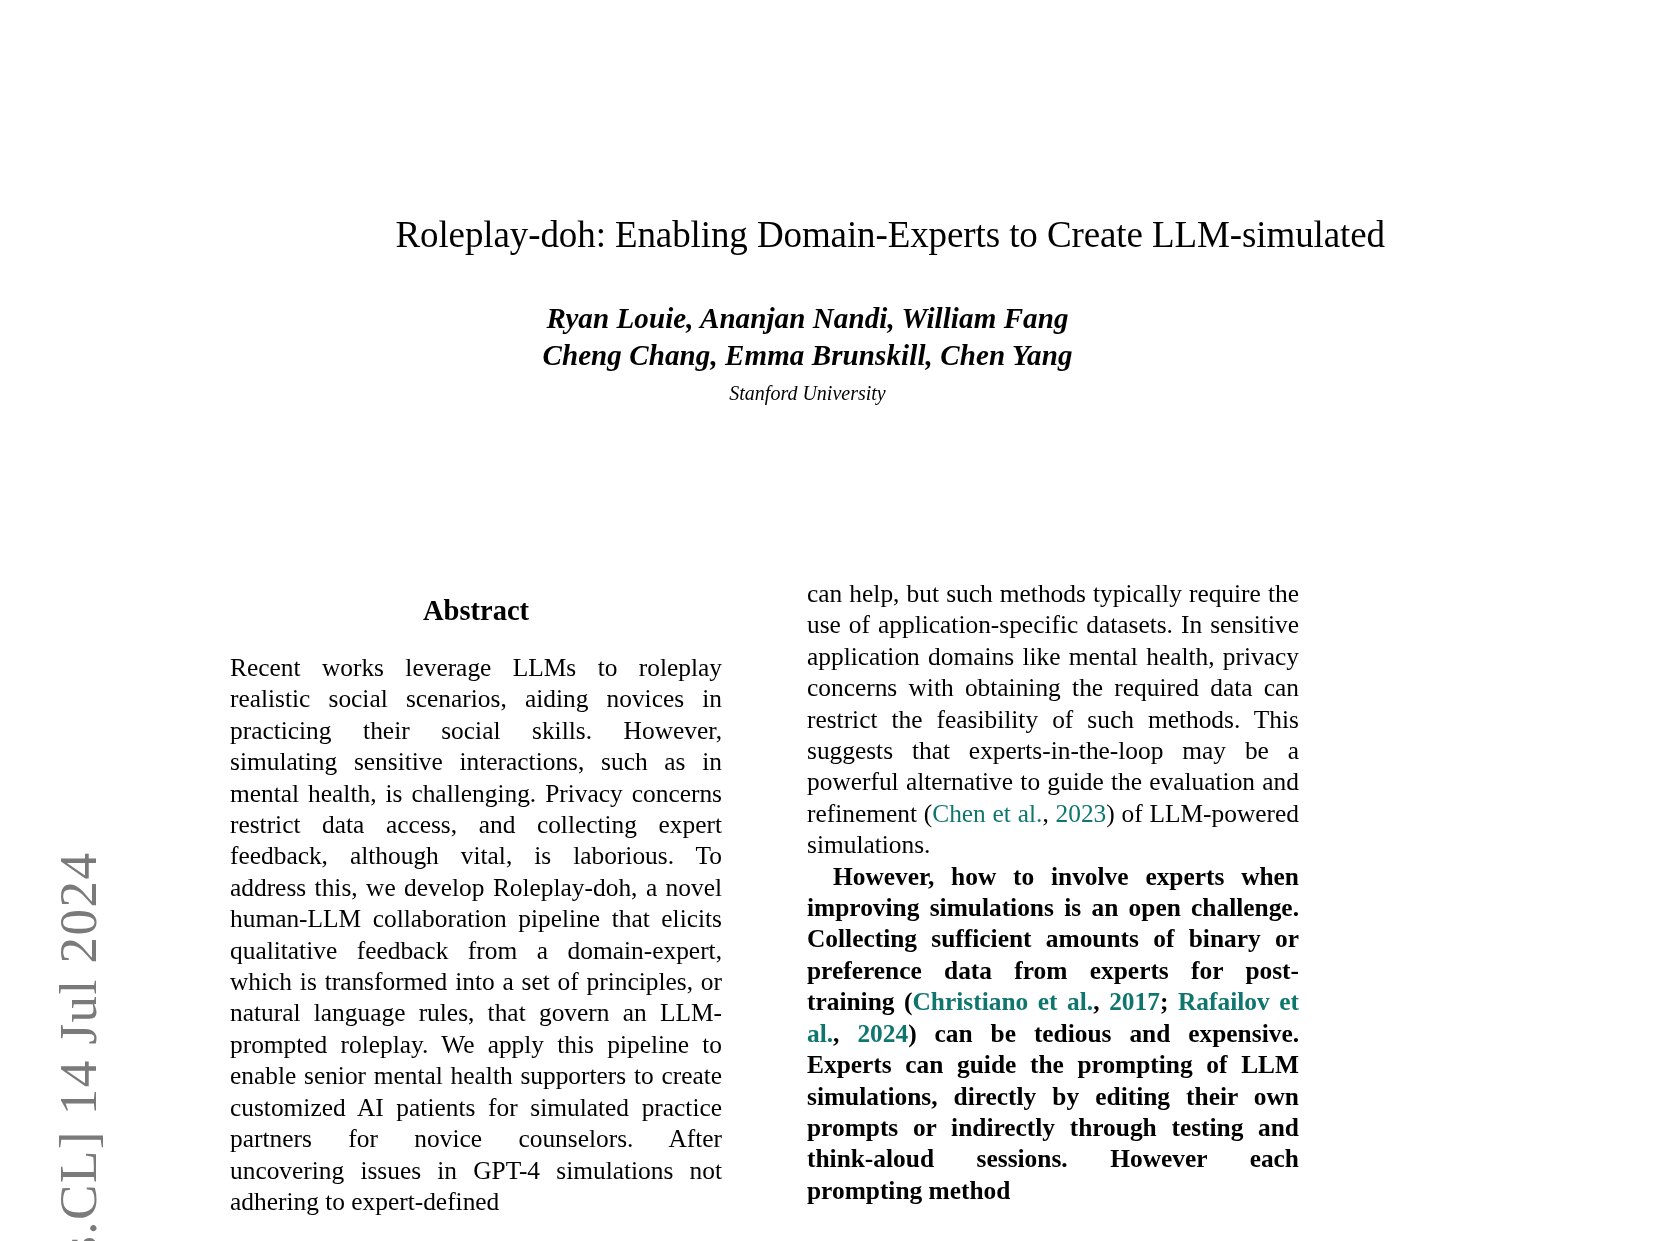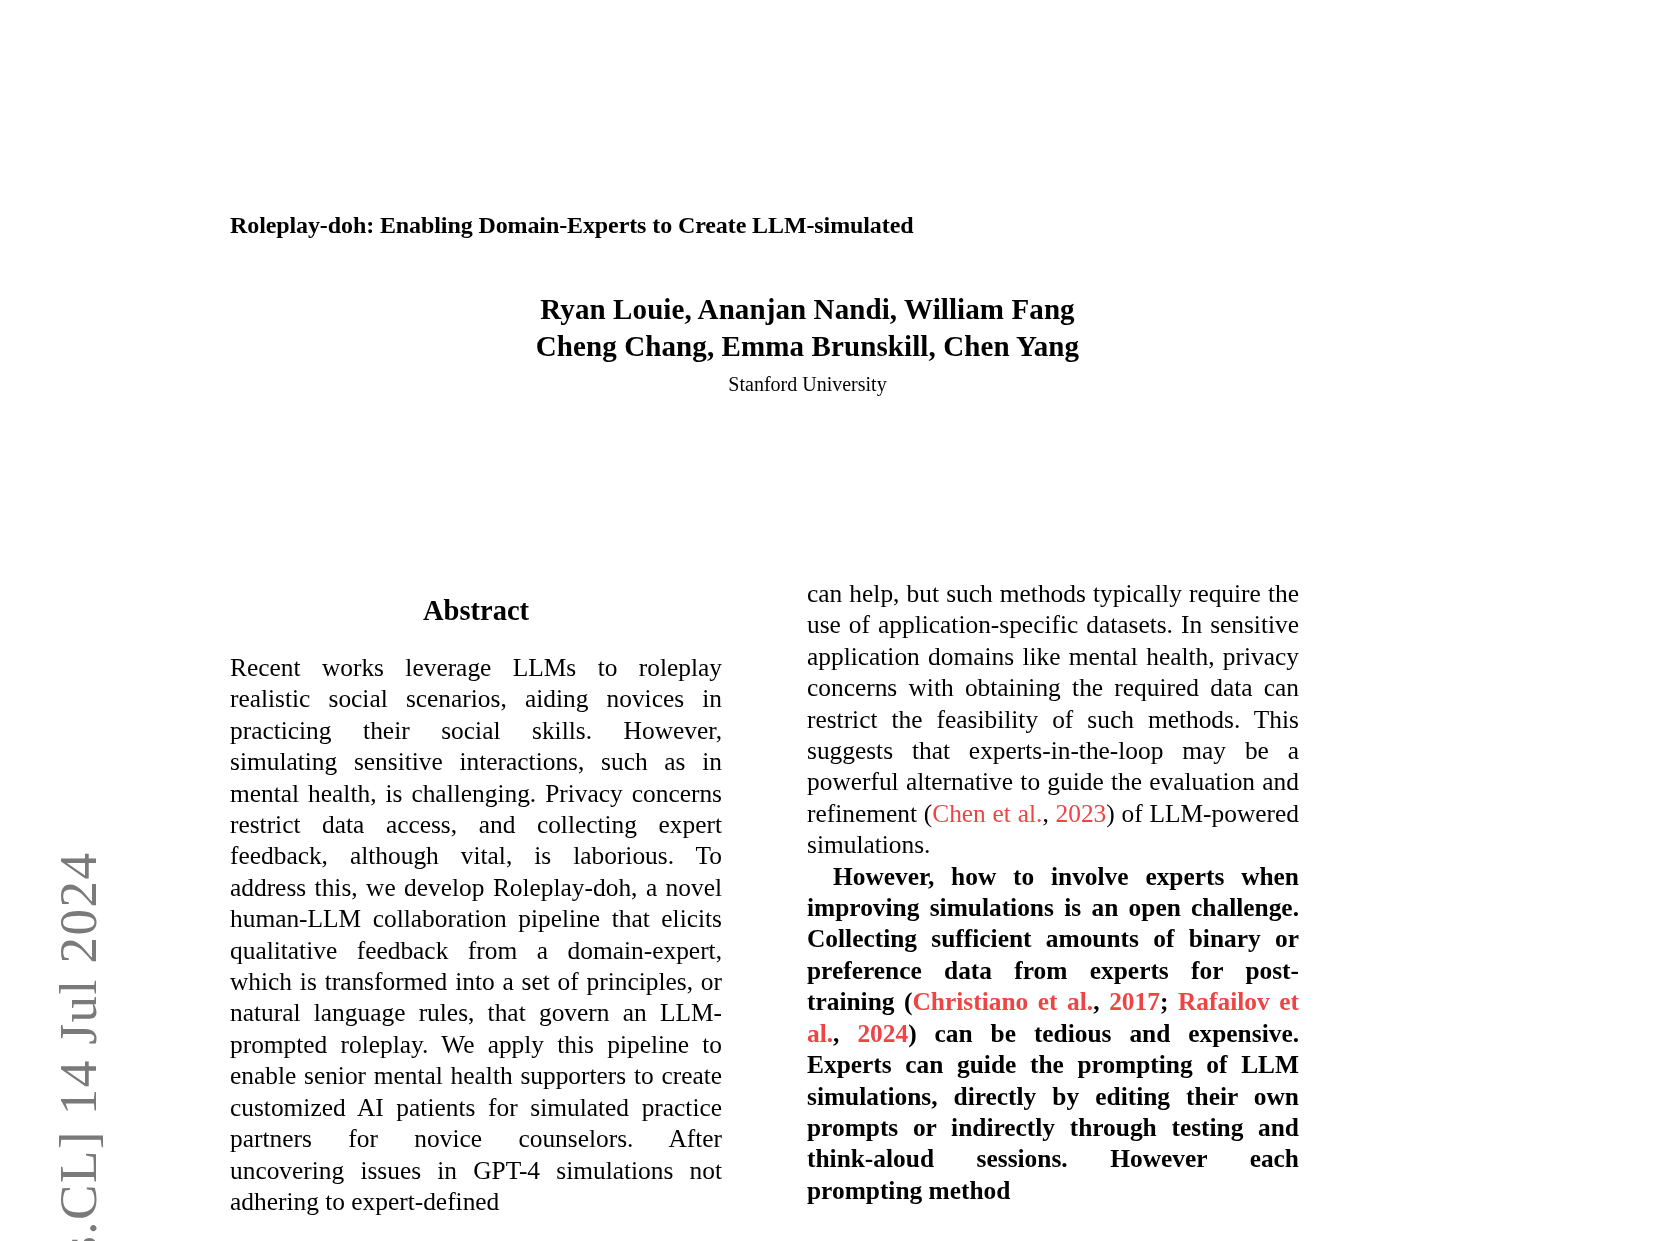--- a/index.html
+++ b/index.html
@@ -56,31 +56,32 @@
   }
 
   #paper-header {
     position: absolute;
     left: 230px;
     top: 188px;
     width: 1155px;
   }
 
   #paper-title {
-    font-weight: bold;
-    font-size: 24px;
+    font-weight: normal;
+    font-size: 37px;
     line-height: 43px;
-    text-align: left;
+    text-align: right;
     letter-spacing: -0.1px;
   }
   #paper-title .tline { display: block; }
 
   #author-block {
     margin-top: 44px;
     text-align: center;
+    font-style: italic;
   }
   .author-line {
     font-weight: bold;
     font-size: 29px;
     line-height: 37px;
     letter-spacing: 0.1px;
   }
   #affiliation {
     font-weight: normal;
     font-size: 20px;
@@ -120,21 +121,21 @@
     font-size: 25.4px;
     line-height: 31.4px;
     text-align: justify;
     text-justify: inter-word;
     hyphens: manual;
     word-spacing: 0px;
   }
   p.indent { text-indent: 26px; font-weight: bold; }
 
   .cite {
-    color: #ef4444;
+    color: #0f766e;
   }
   .ital { }
 </style>
 </head>
 <body>
 
 <div id="page">
 
   <div id="arxiv-stamp">
     <div id="stamp-pos">

